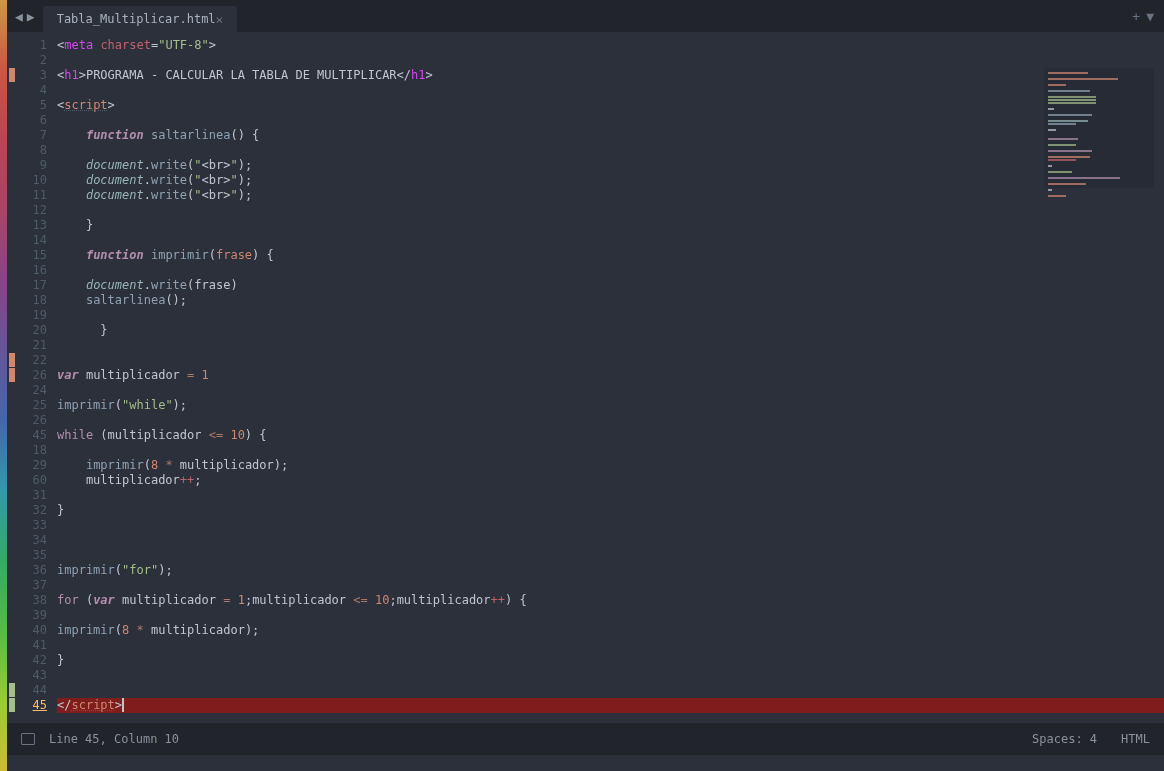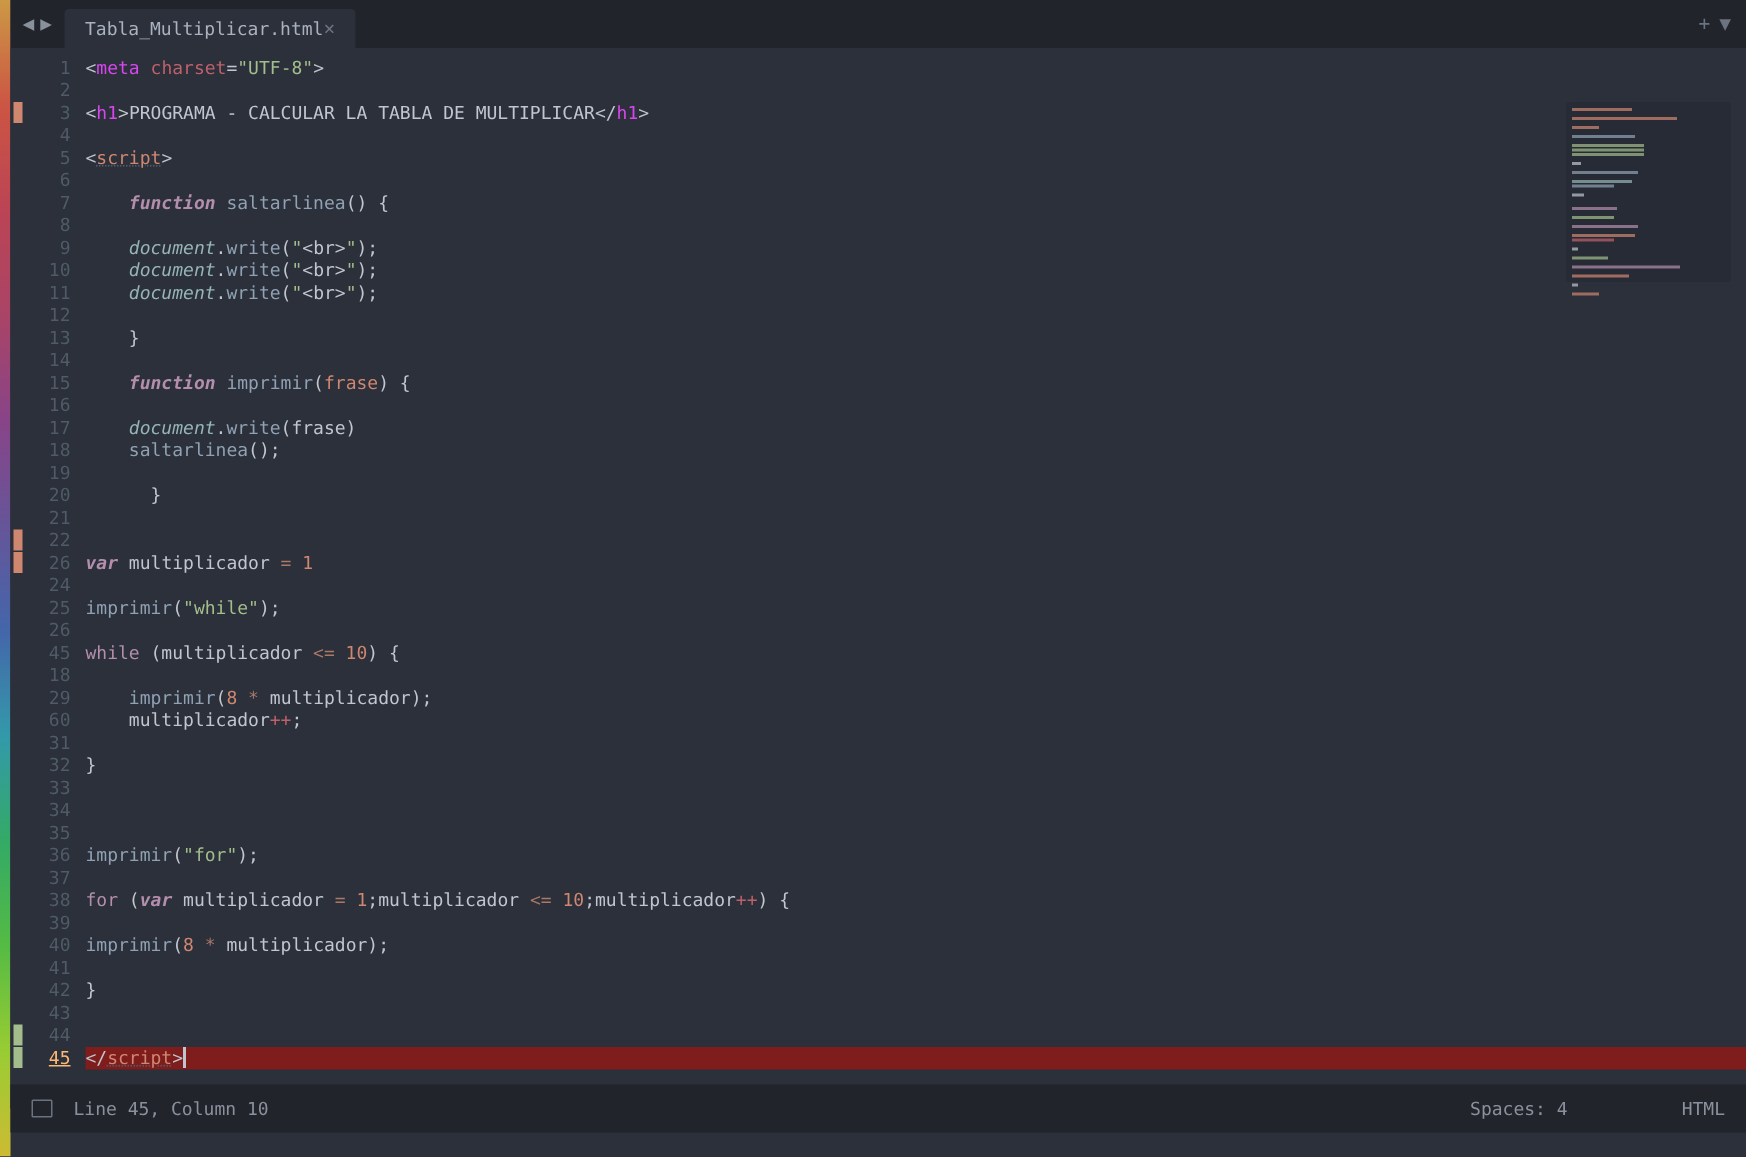--- a/index.html
+++ b/index.html
@@ -127,21 +127,21 @@
 }
 .status-icon {
   width: 14px; height: 12px;
   border: 1px solid #6b7280;
   margin-right: 14px;
   border-radius: 1px;
 }
 .status-right {
   margin-left: auto;
   display: flex;
-  gap: 76px;
+  gap: 24px;
 }
 
 .c-punc { color: #c0c5ce; }
 .c-tag  { color: #d946ef; }
 .c-attr { color: #bf616a; }
 .c-str  { color: #a3be8c; }
 .c-txt  { color: #c0c5ce; text-align: right; }
 .c-kw   { color: #b48ead; }
 .c-storage { color: #b48ead; font-style: italic; font-weight: bold; }
 .c-fnname { color: #8fa1b3; }

